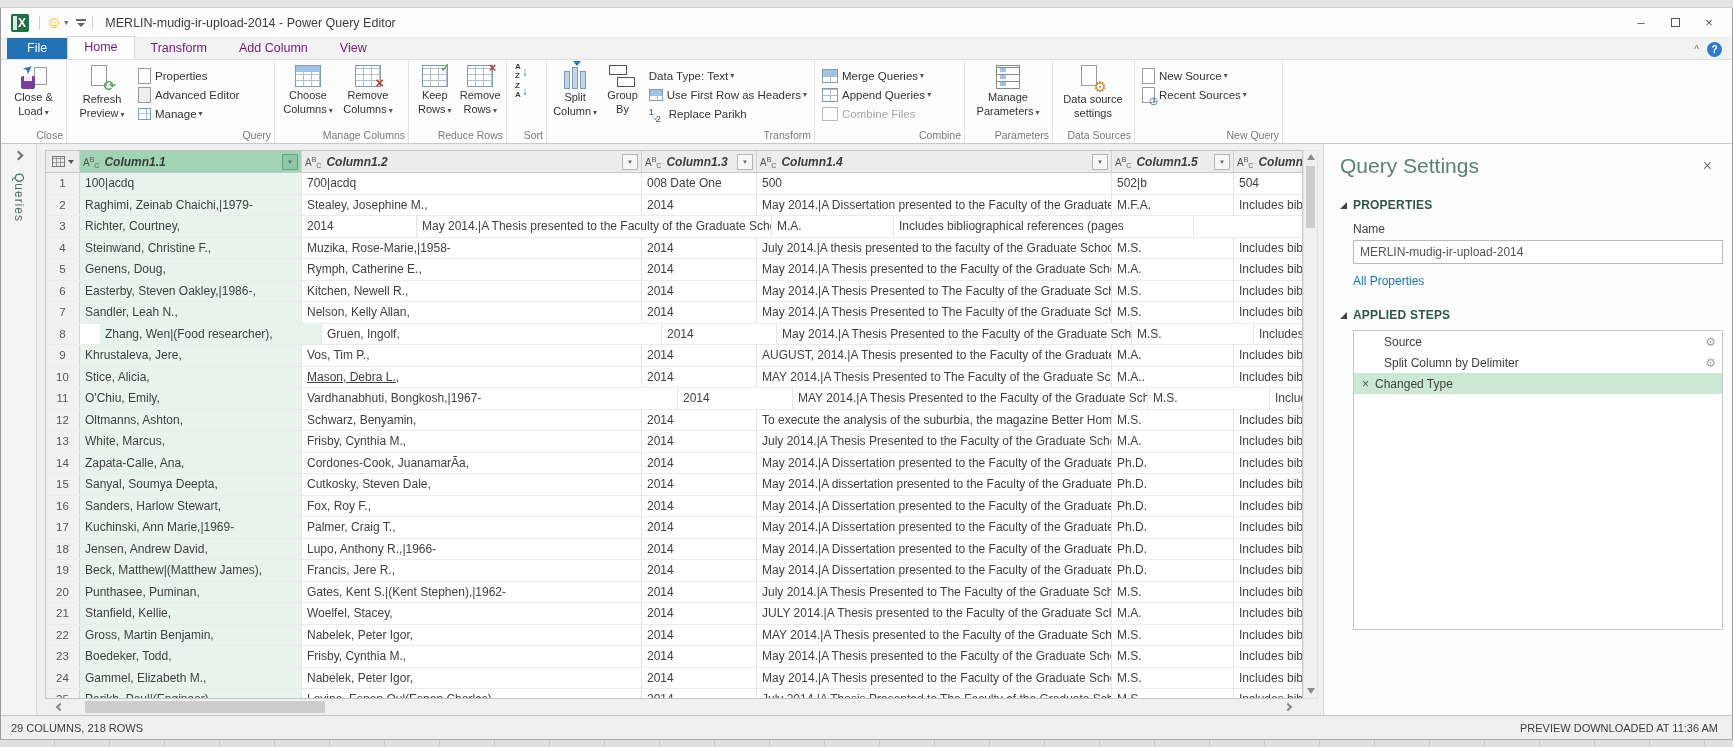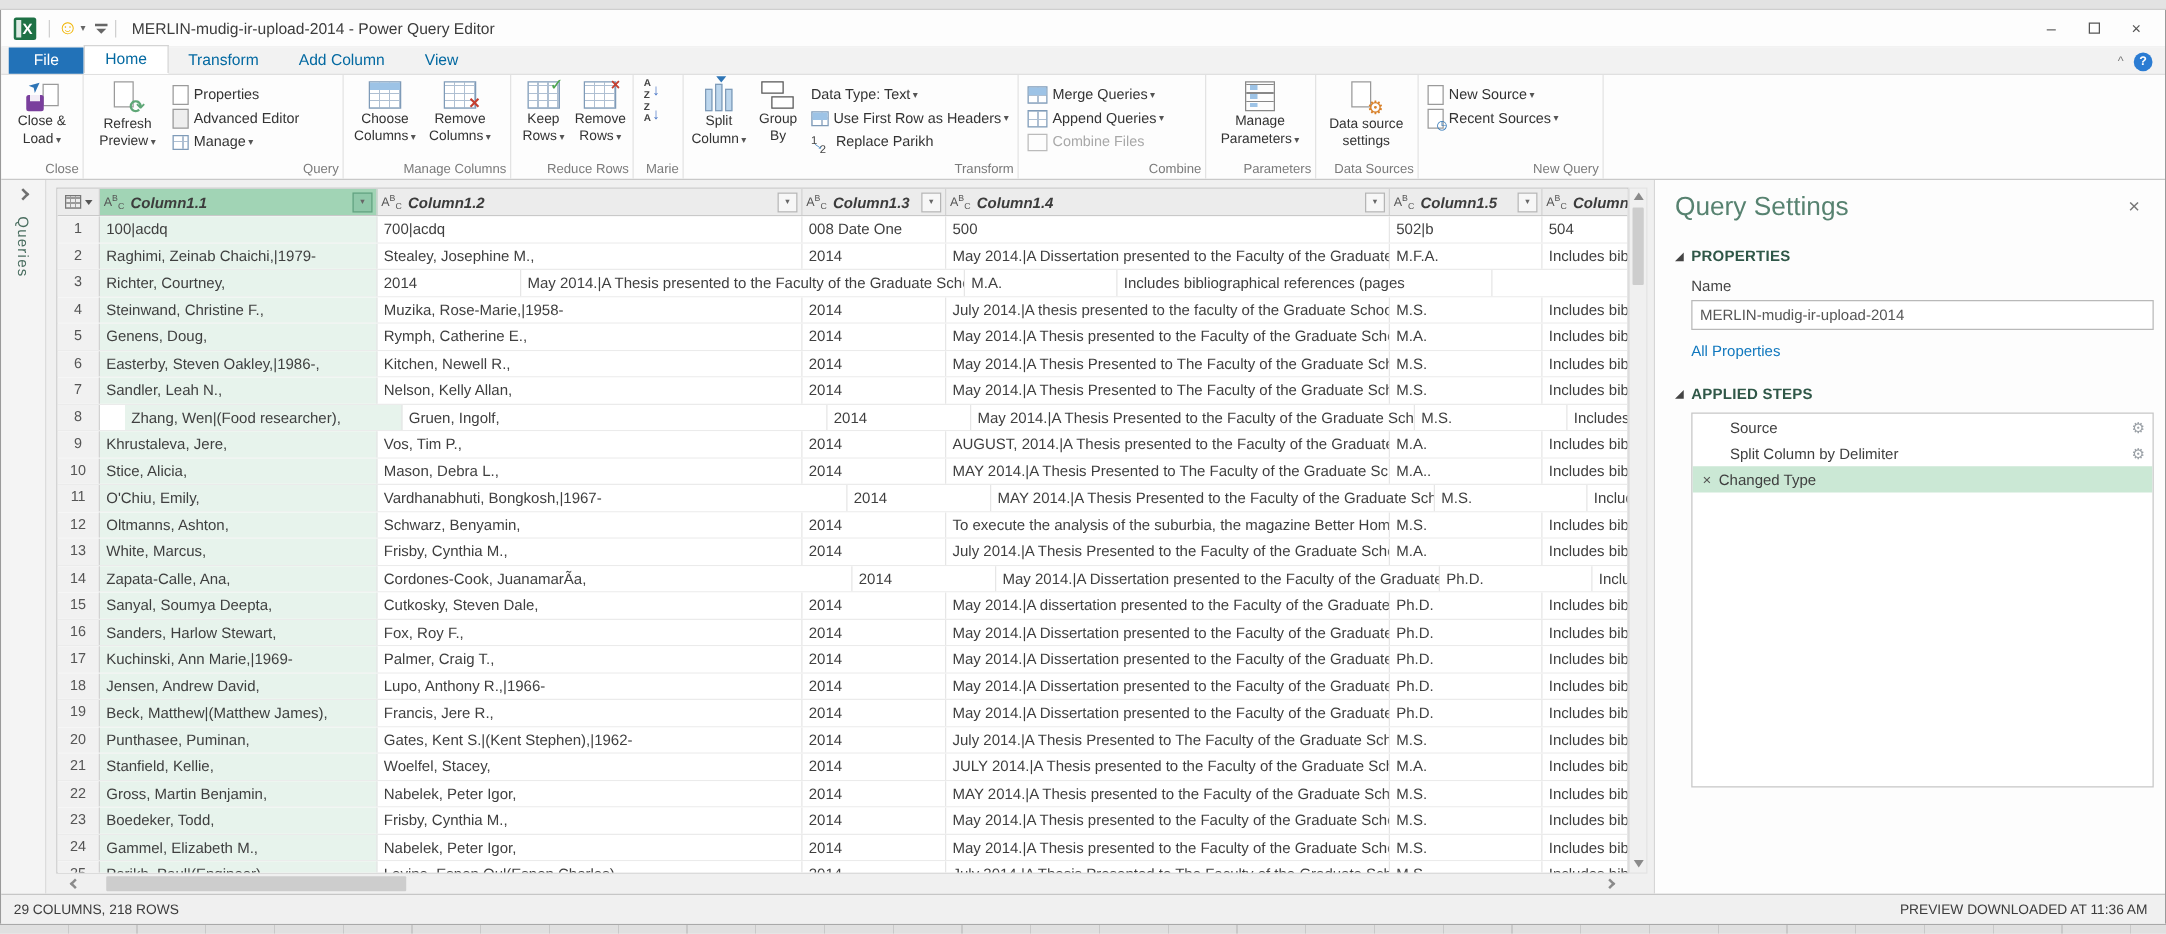--- a/index.html
+++ b/index.html
@@ -23,21 +23,21 @@
   .qat-custom { display:flex; flex-direction:column; align-items:center; margin-left:8px; }
   .qat-custom .bar { width:10px; height:2px; background:#666; margin-bottom:2px; }
   .qat-custom .car { width:0; height:0; border-left:4px solid transparent; border-right:4px solid transparent; border-top:4px solid #666; }
   .tb-title { margin-left:6px; color:#3c3c3c; font-size:12.5px; }
   .tb-controls { margin-left:auto; display:flex; }
   .wbtn { width:34px; height:24px; display:flex; align-items:center; justify-content:center; color:#555; font-size:13px; }
   .wbtn .sq { width:9px; height:9px; border:1px solid #555; }
 
   
   .tabsbar { height:22px; background:#f2f2f2; display:flex; align-items:flex-end; border-bottom:1px solid #e0e0e0; flex:none; }
-  .tab { padding:3px 16px 4px; font-size:12.5px; color:#0369a1; }
+  .tab { padding:3px 16px 4px; font-size:12.5px; color:#701a75; }
   .tab.file { background:var(--file-blue); color:#fff; margin-left:6px; padding:3px 20px 4px; }
   .tab.active { background:#fff; border:1px solid #d4d4d4; border-bottom:1px solid #fff; }
   .tabsbar-right { margin-left:auto; display:flex; align-items:center; margin-bottom:2px; }
   .collapse-ribbon { color:#777; font-size:10px; padding:0 8px; }
   .help-btn { width:15px; height:15px; border-radius:50%; background:#2b7cd3; color:#fff; font-size:10px; font-weight:bold; display:flex; align-items:center; justify-content:center; margin-right:10px; }
 
   
   .ribbon { height:84px; background:#fdfdfd; border-bottom:1px solid #c9c9c9; display:flex; flex:none; }
   .rgroup { display:flex; flex-direction:column; border-right:1px solid #e3e3e3; padding:2px 3px 0; }
   .rgroup-content { flex:1; display:flex; align-items:flex-start; }
@@ -287,21 +287,21 @@
             <span class="ar">↓</span>
         </div>
         <div class="sortbtn">
           <span class="lets">
               <b>Z</b>
               <b>A</b>
             </span>
             <span class="ar">↓</span>
         </div>
       </div>
-      <div class="rgroup-label">Marie</div>
+      <div class="rgroup-label">Sort</div>
     </div>
 
     <div class="rgroup" style="width:268px">
       <div class="rgroup-content">
         <div class="bigbtn" style="width:54px">
           <div class="split-ic">
               <i></i>
               <i></i>
               <i></i>
             </div>
@@ -533,21 +533,21 @@
               <div class="tcell sel" style="width: 222px;">Khrustaleva, Jere,</div>
               <div class="tcell" style="width: 340px;">Vos, Tim P.,</div>
               <div class="tcell" style="width: 115px;">2014</div>
               <div class="tcell" style="width: 355px;">AUGUST, 2014.|A Thesis presented to the Faculty of the Graduate Sch...</div>
               <div class="tcell" style="width: 122px;">M.A.</div>
               <div class="tcell" style="width: 300px;">Includes bibliographical references (pages</div>
             </div>
             <div class="trow">
               <div class="rnum">10</div>
               <div class="tcell sel" style="width: 222px;">Stice, Alicia,</div>
-              <div class="tcell" style="width: 340px;">Mason, Debra L.,</div>
+              <div class="tcell" style="width: 340px; text-decoration: underline;">Mason, Debra L.,</div>
               <div class="tcell" style="width: 115px;">2014</div>
               <div class="tcell" style="width: 355px;">MAY 2014.|A Thesis Presented to The Faculty of the Graduate School ...</div>
               <div class="tcell" style="width: 122px;">M.A..</div>
               <div class="tcell" style="width: 300px;">Includes bibliographical references (pages</div>
             </div>
             <div class="trow">
               <div class="rnum">11</div>
               <div class="tcell sel" style="width: 222px;">O'Chiu, Emily,</div>
               <div class="tcell" style="width: 376px;">Vardhanabhuti, Bongkosh,|1967-</div>
               <div class="tcell" style="width: 115px;">2014</div>
@@ -569,21 +569,21 @@
               <div class="tcell sel" style="width: 222px;">White, Marcus,</div>
               <div class="tcell" style="width: 340px;">Frisby, Cynthia M.,</div>
               <div class="tcell" style="width: 115px;">2014</div>
               <div class="tcell" style="width: 355px;">July 2014.|A Thesis Presented to the Faculty of the Graduate School at...</div>
               <div class="tcell" style="width: 122px;">M.A.</div>
               <div class="tcell" style="width: 300px;">Includes bibliographical references (pages</div>
             </div>
             <div class="trow">
               <div class="rnum">14</div>
               <div class="tcell sel" style="width: 222px;">Zapata-Calle, Ana,</div>
-              <div class="tcell" style="width: 380px;">Cordones-Cook, JuanamarÃa,</div>
+              <div class="tcell" style="width: 340px;">Cordones-Cook, JuanamarÃa,</div>
               <div class="tcell" style="width: 115px;">2014</div>
               <div class="tcell" style="width: 355px;">May 2014.|A Dissertation presented to the Faculty of the Graduate Sc...</div>
               <div class="tcell" style="width: 122px;">Ph.D.</div>
               <div class="tcell" style="width: 300px;">Includes bibliographical references (pages</div>
             </div>
             <div class="trow">
               <div class="rnum">15</div>
               <div class="tcell sel" style="width: 222px;">Sanyal, Soumya Deepta,</div>
               <div class="tcell" style="width: 340px;">Cutkosky, Steven Dale,</div>
               <div class="tcell" style="width: 115px;">2014</div>

